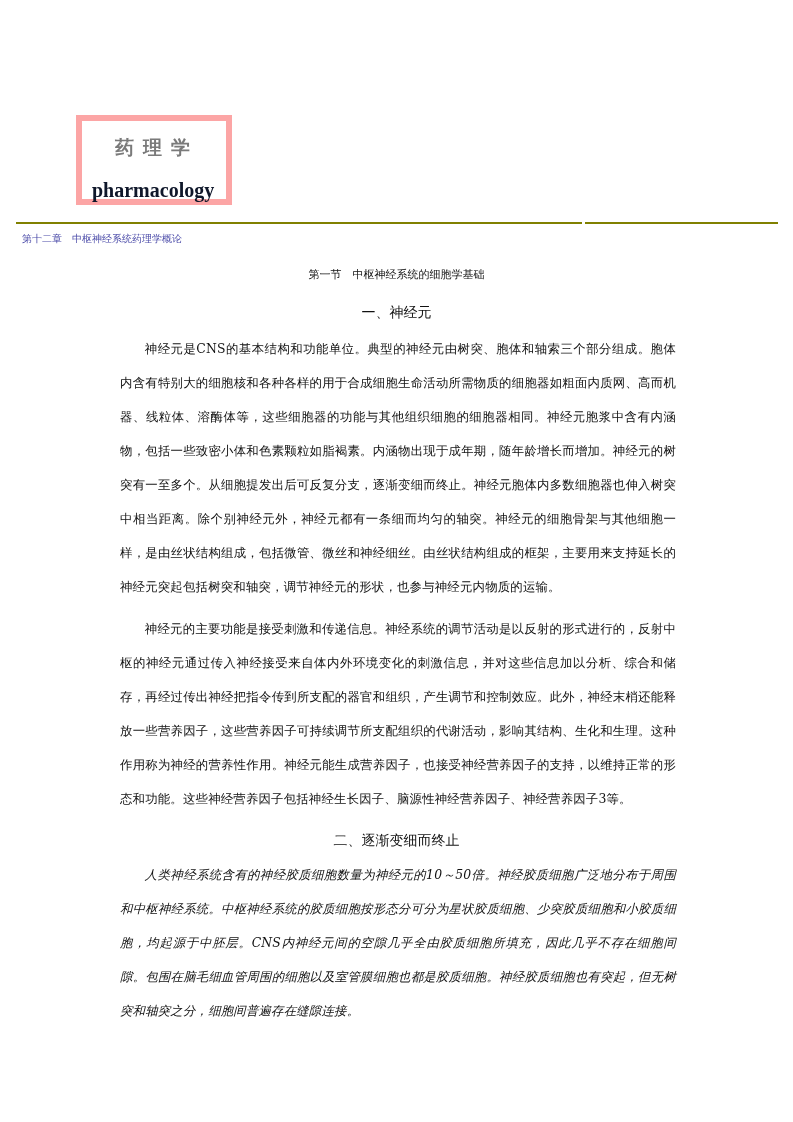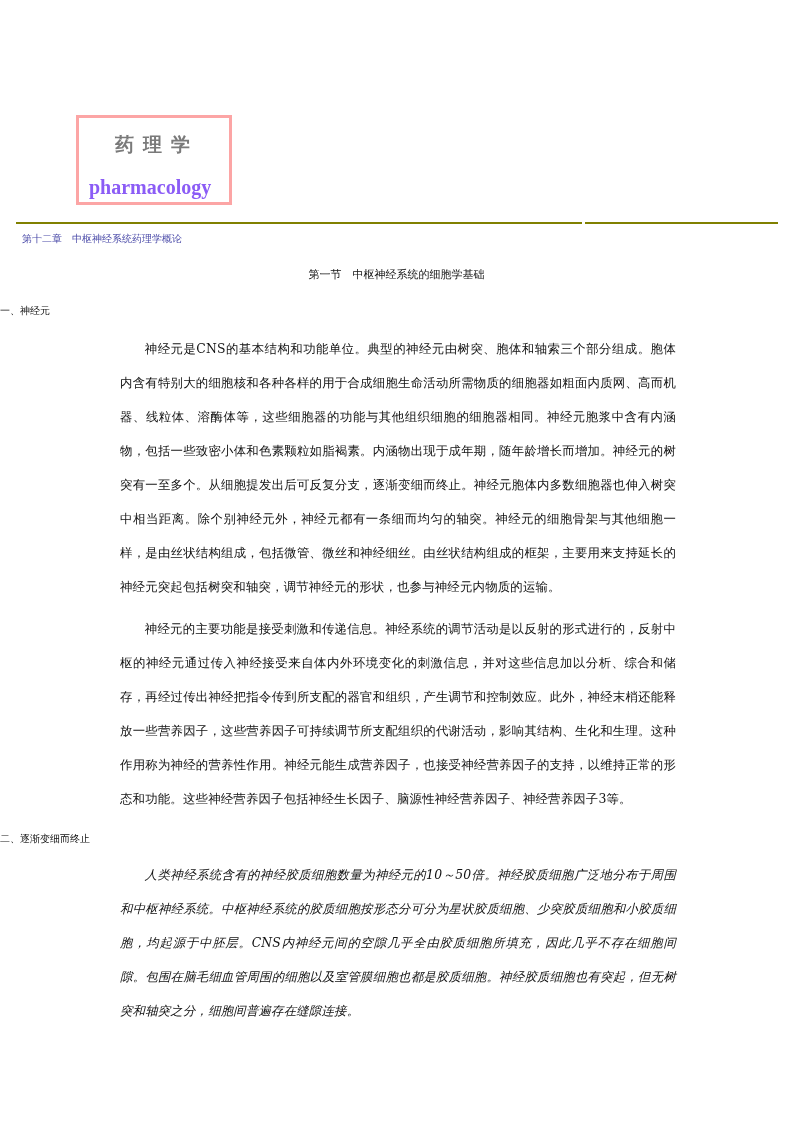--- a/index.html
+++ b/index.html
@@ -1,32 +1,32 @@
 <!DOCTYPE html>
 <html><head>
   <meta charset="utf-8">
   <style>
     html, body { margin:0; padding:0; background:#ffffff; }
     body { width:793px; height:1122px; position:relative; overflow:hidden;
            font-family: "DejaVu Serif", "Liberation Serif", serif; color:#111; }
     .logo-box { position:absolute; left:76px; top:115px; width:156px; height:90px;
-                border:3px solid #fca5a5; box-sizing:border-box; }
+                border:6px solid #fca5a5; box-sizing:border-box; }
     .logo-cn { position:absolute; left:0; right:0; top:14px; text-align:center;
                font-family:"DejaVu Sans", sans-serif; font-weight:bold; font-size:19px;
                color:#7a7a7a; letter-spacing:9px; padding-left:6px; }
     .logo-en { position:absolute; left:10px; top:58px; font-family:"Liberation Serif", serif;
-               font-weight:bold; font-size:20px; color:#8b5cf6;text-align:right; }
+               font-weight:bold; font-size:20px; color:#0f172a;text-align:right; }
     .rule { position:absolute; top:222px; height:2px; background:#808000; }
     .rule-a { left:16px; width:566px; }
     .rule-b { left:585px; width:193px; }
     .chapter { position:absolute; left:22px; top:232px; font-size:10px; color:#4a4aa8;
                font-family:"DejaVu Sans", sans-serif; white-space:pre; }
     .section-title { position:absolute; left:0; right:0; top:267px; text-align:center;
                      font-size:11px; white-space:pre; }
-    .sub-title { position:absolute; left:0; right:0; text-align:left; font-size:10px; }
+    .sub-title { position:absolute; left:0; right:0; text-align:center; font-size:14px; }
     .st1 { top:304px; }
     .st2 { top:832px; }
     .para { position:absolute; left:120px; width:556px; font-size:12.4px; line-height:34px;
             text-align:justify; text-indent:2em; margin:0; letter-spacing:0.2px; }
     .p1 { top:332px; }
     .p2 { top:612px; }
     .p3 { top:858px;font-style:italic; }
   </style>
 </head>
 <body>

